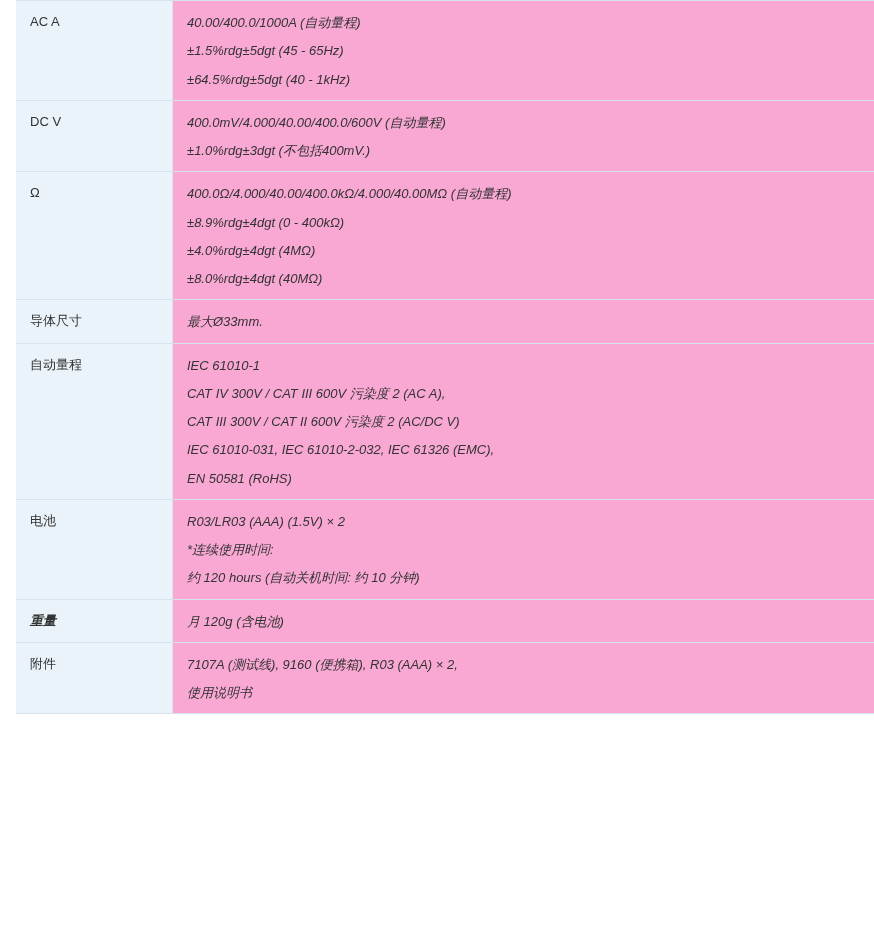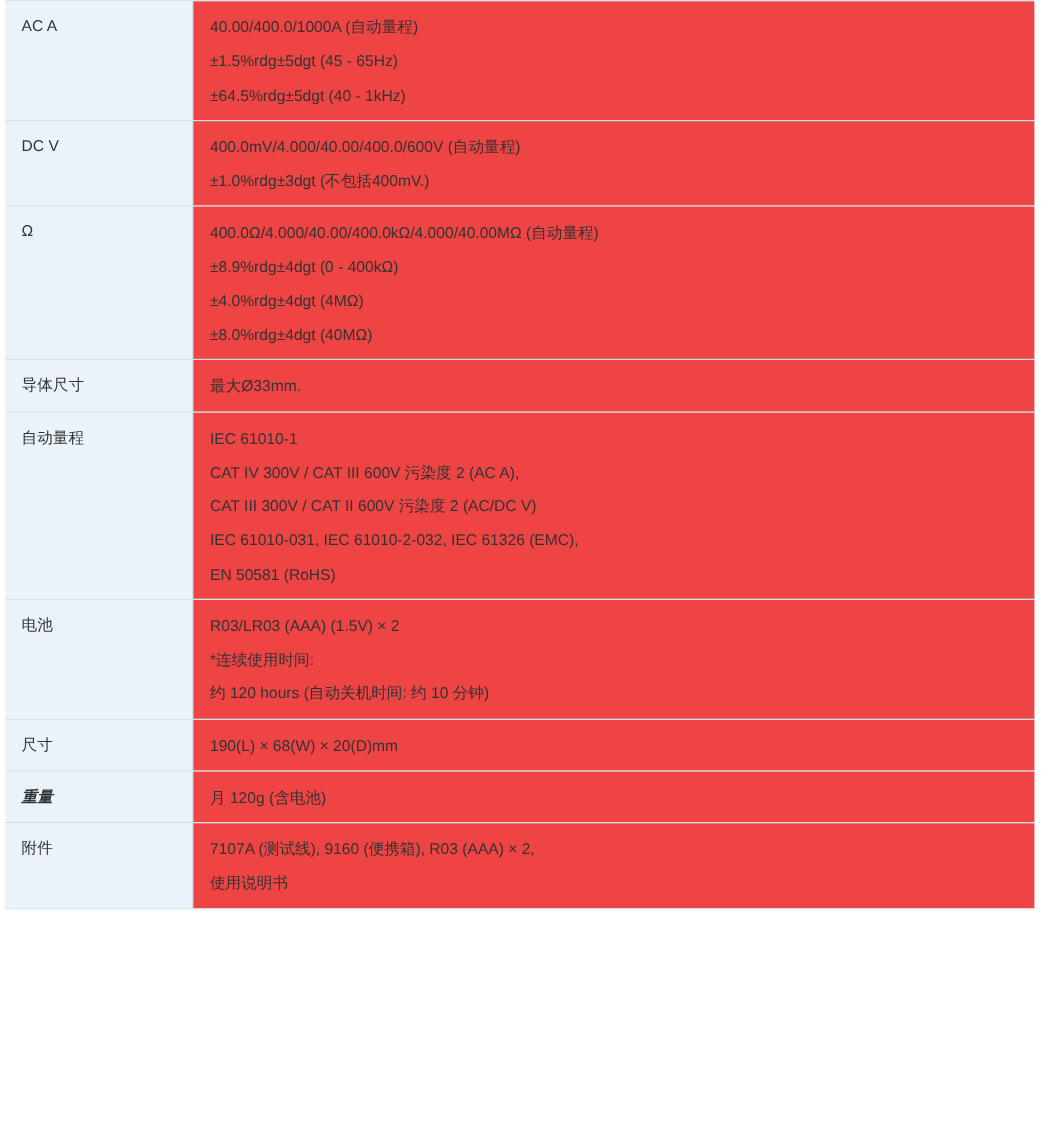--- a/index.html
+++ b/index.html
@@ -9,21 +9,21 @@
   }
   body {
     font-family: "Liberation Sans", "DejaVu Sans", sans-serif;
     color: #333333;
     font-size: 13px;
     width: 874px;
   }
   .spec-table {
     border-collapse: collapse;
     width: 858px;
-    margin: 0 4px;
+    margin: 0 16px;
     table-layout: fixed;
     padding-left: 32px;
   }
   .spec-table tr {
     border-bottom: 1px solid #d7e3ec;
   }
   .spec-table tr:first-child {
     border-top: 1px solid #d7e3ec;
   }
   .spec-table td {
@@ -33,22 +33,23 @@
   }
   td.label-cell {
     width: 128px;
     background: #eaf3f9;
     color: #333333;
     font-size: 13px;
     border-right: 1px solid #d7e3ec;
     white-space: nowrap;
   }
   td.value-cell {
-    background: #ef4444;
+    background: #f9a8d4;
     color: #333333;
+    font-style: italic;
   }
   .line {
     margin: 0 0 12px 0;
     line-height: 1.25;
   }
   .line:last-child {
     margin-bottom: 0;
   }
   .bold {
     font-weight: bold;
@@ -102,26 +103,20 @@
       </tr>
       <tr>
         <td class="label-cell">电池</td>
         <td class="value-cell">
           <div class="line">R03/LR03 (AAA) (1.5V) × 2</div>
           <div class="line">*连续使用时间:</div>
           <div class="line">约 120 hours (自动关机时间: 约 10 分钟)</div>
         </td>
       </tr>
       <tr>
-        <td class="label-cell">尺寸</td>
-        <td class="value-cell">
-          <div class="line">190(L) × 68(W) × 20(D)mm</div>
-        </td>
-      </tr>
-      <tr>
         <td class="label-cell bold">重量</td>
         <td class="value-cell">
           <div class="line">月 120g (含电池)</div>
         </td>
       </tr>
       <tr>
         <td class="label-cell">附件</td>
         <td class="value-cell">
           <div class="line">7107A (测试线), 9160 (便携箱), R03 (AAA) × 2,</div>
           <div class="line">使用说明书</div>

